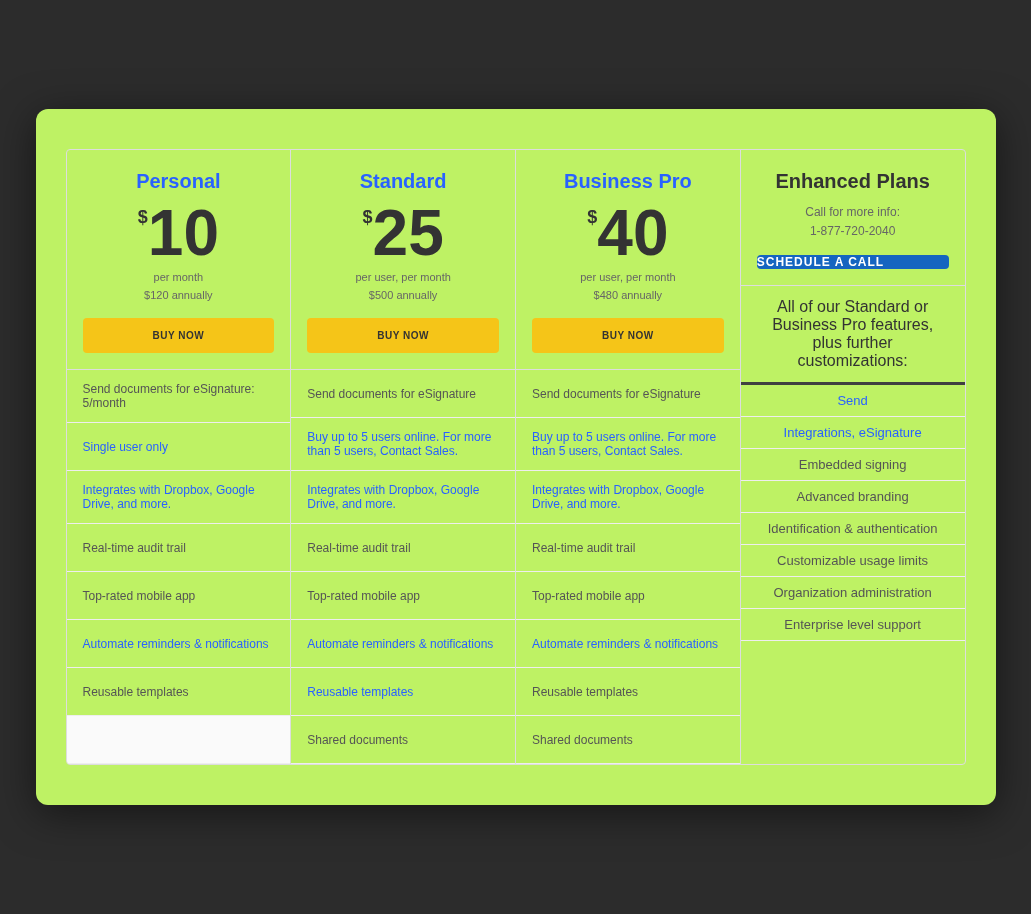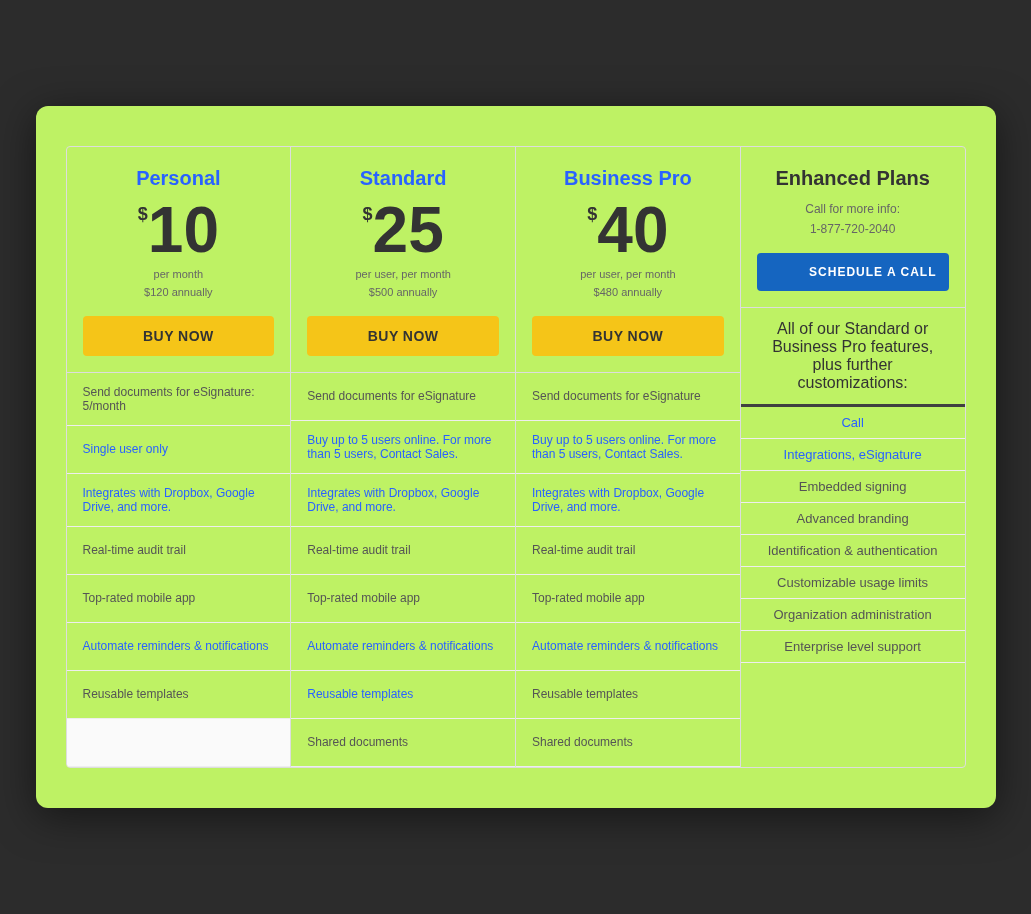--- a/index.html
+++ b/index.html
@@ -86,41 +86,40 @@
       margin-bottom: 14px;
     }
 
     .btn-buy {
       display: block;
       width: 100%;
       padding: 12px;
       background: #f5c518;
       color: #333;
       font-weight: bold;
-      font-size: 14px;
+      font-size: 10px;
       letter-spacing: 0.5px;
       border: none;
       border-radius: 4px;
       cursor: pointer;
       text-align: center;
     }
 
     .btn-schedule {
       display: block;
       width: 100%;
-      padding: 12px;
       background: #1565c0;
       color: #fff;
       font-weight: bold;
       font-size: 12px;
       letter-spacing: 1px;
       border: none;
       border-radius: 4px;
       cursor: pointer;
-      text-align: right;
+      text-align: left;
     }
 
     .plan-features {
       flex: 1;
       display: flex;
       flex-direction: column;
     }
 
     .feature-row {
       padding: 12px 16px;
@@ -265,21 +264,21 @@
       <div class="enhanced-header">
         <div class="plan-name dark">Enhanced Plans</div>
         <div class="call-info">
           <span>Call for more info:</span><br>
           <span>1-877-720-2040</span>
         </div>
         <button class="btn-schedule">SCHEDULE A CALL</button>
       </div>
       <div class="plan-features">
         <div class="enhanced-intro">All of our Standard or Business Pro features, plus further customizations:</div>
-        <div class="enhanced-feature blue">Call</div>
+        <div class="enhanced-feature blue">Send</div>
         <div class="enhanced-feature blue">Integrations, eSignature</div>
         <div class="enhanced-feature">Embedded signing</div>
         <div class="enhanced-feature">Advanced branding</div>
         <div class="enhanced-feature">Identification &amp; authentication</div>
         <div class="enhanced-feature">Customizable usage limits</div>
         <div class="enhanced-feature">Organization administration</div>
         <div class="enhanced-feature">Enterprise level support</div>
       </div>
     </div>
 

